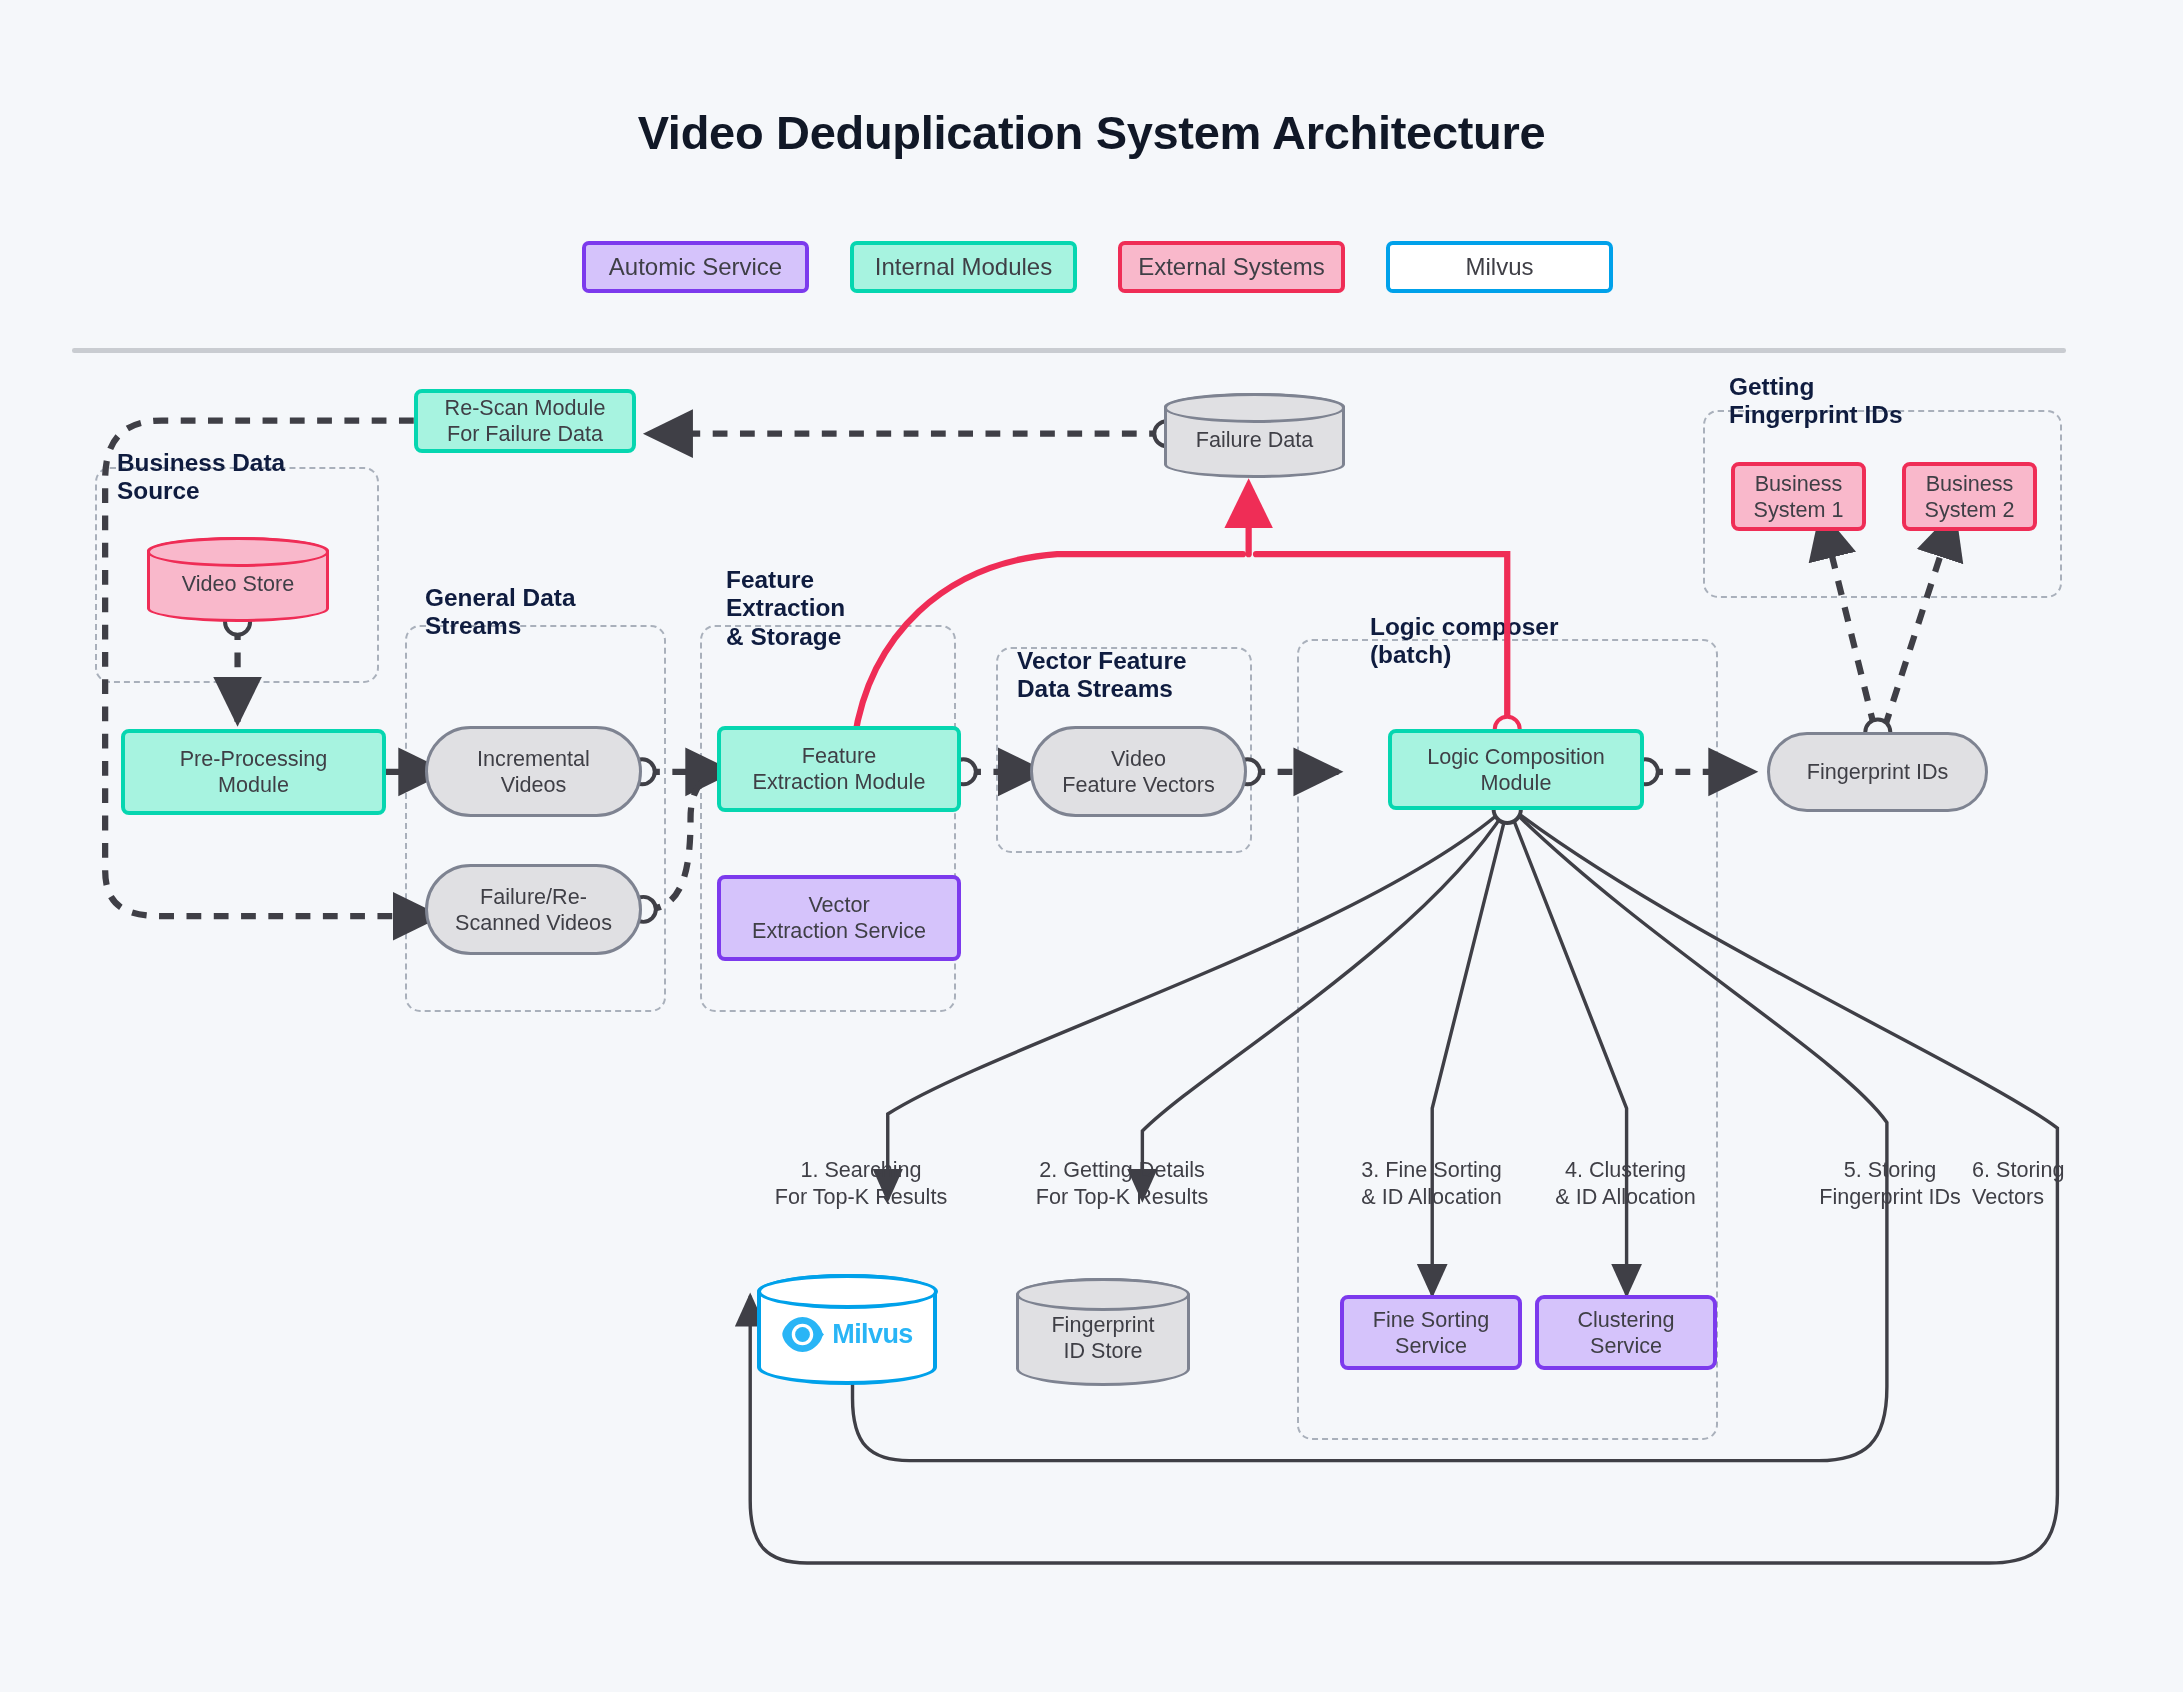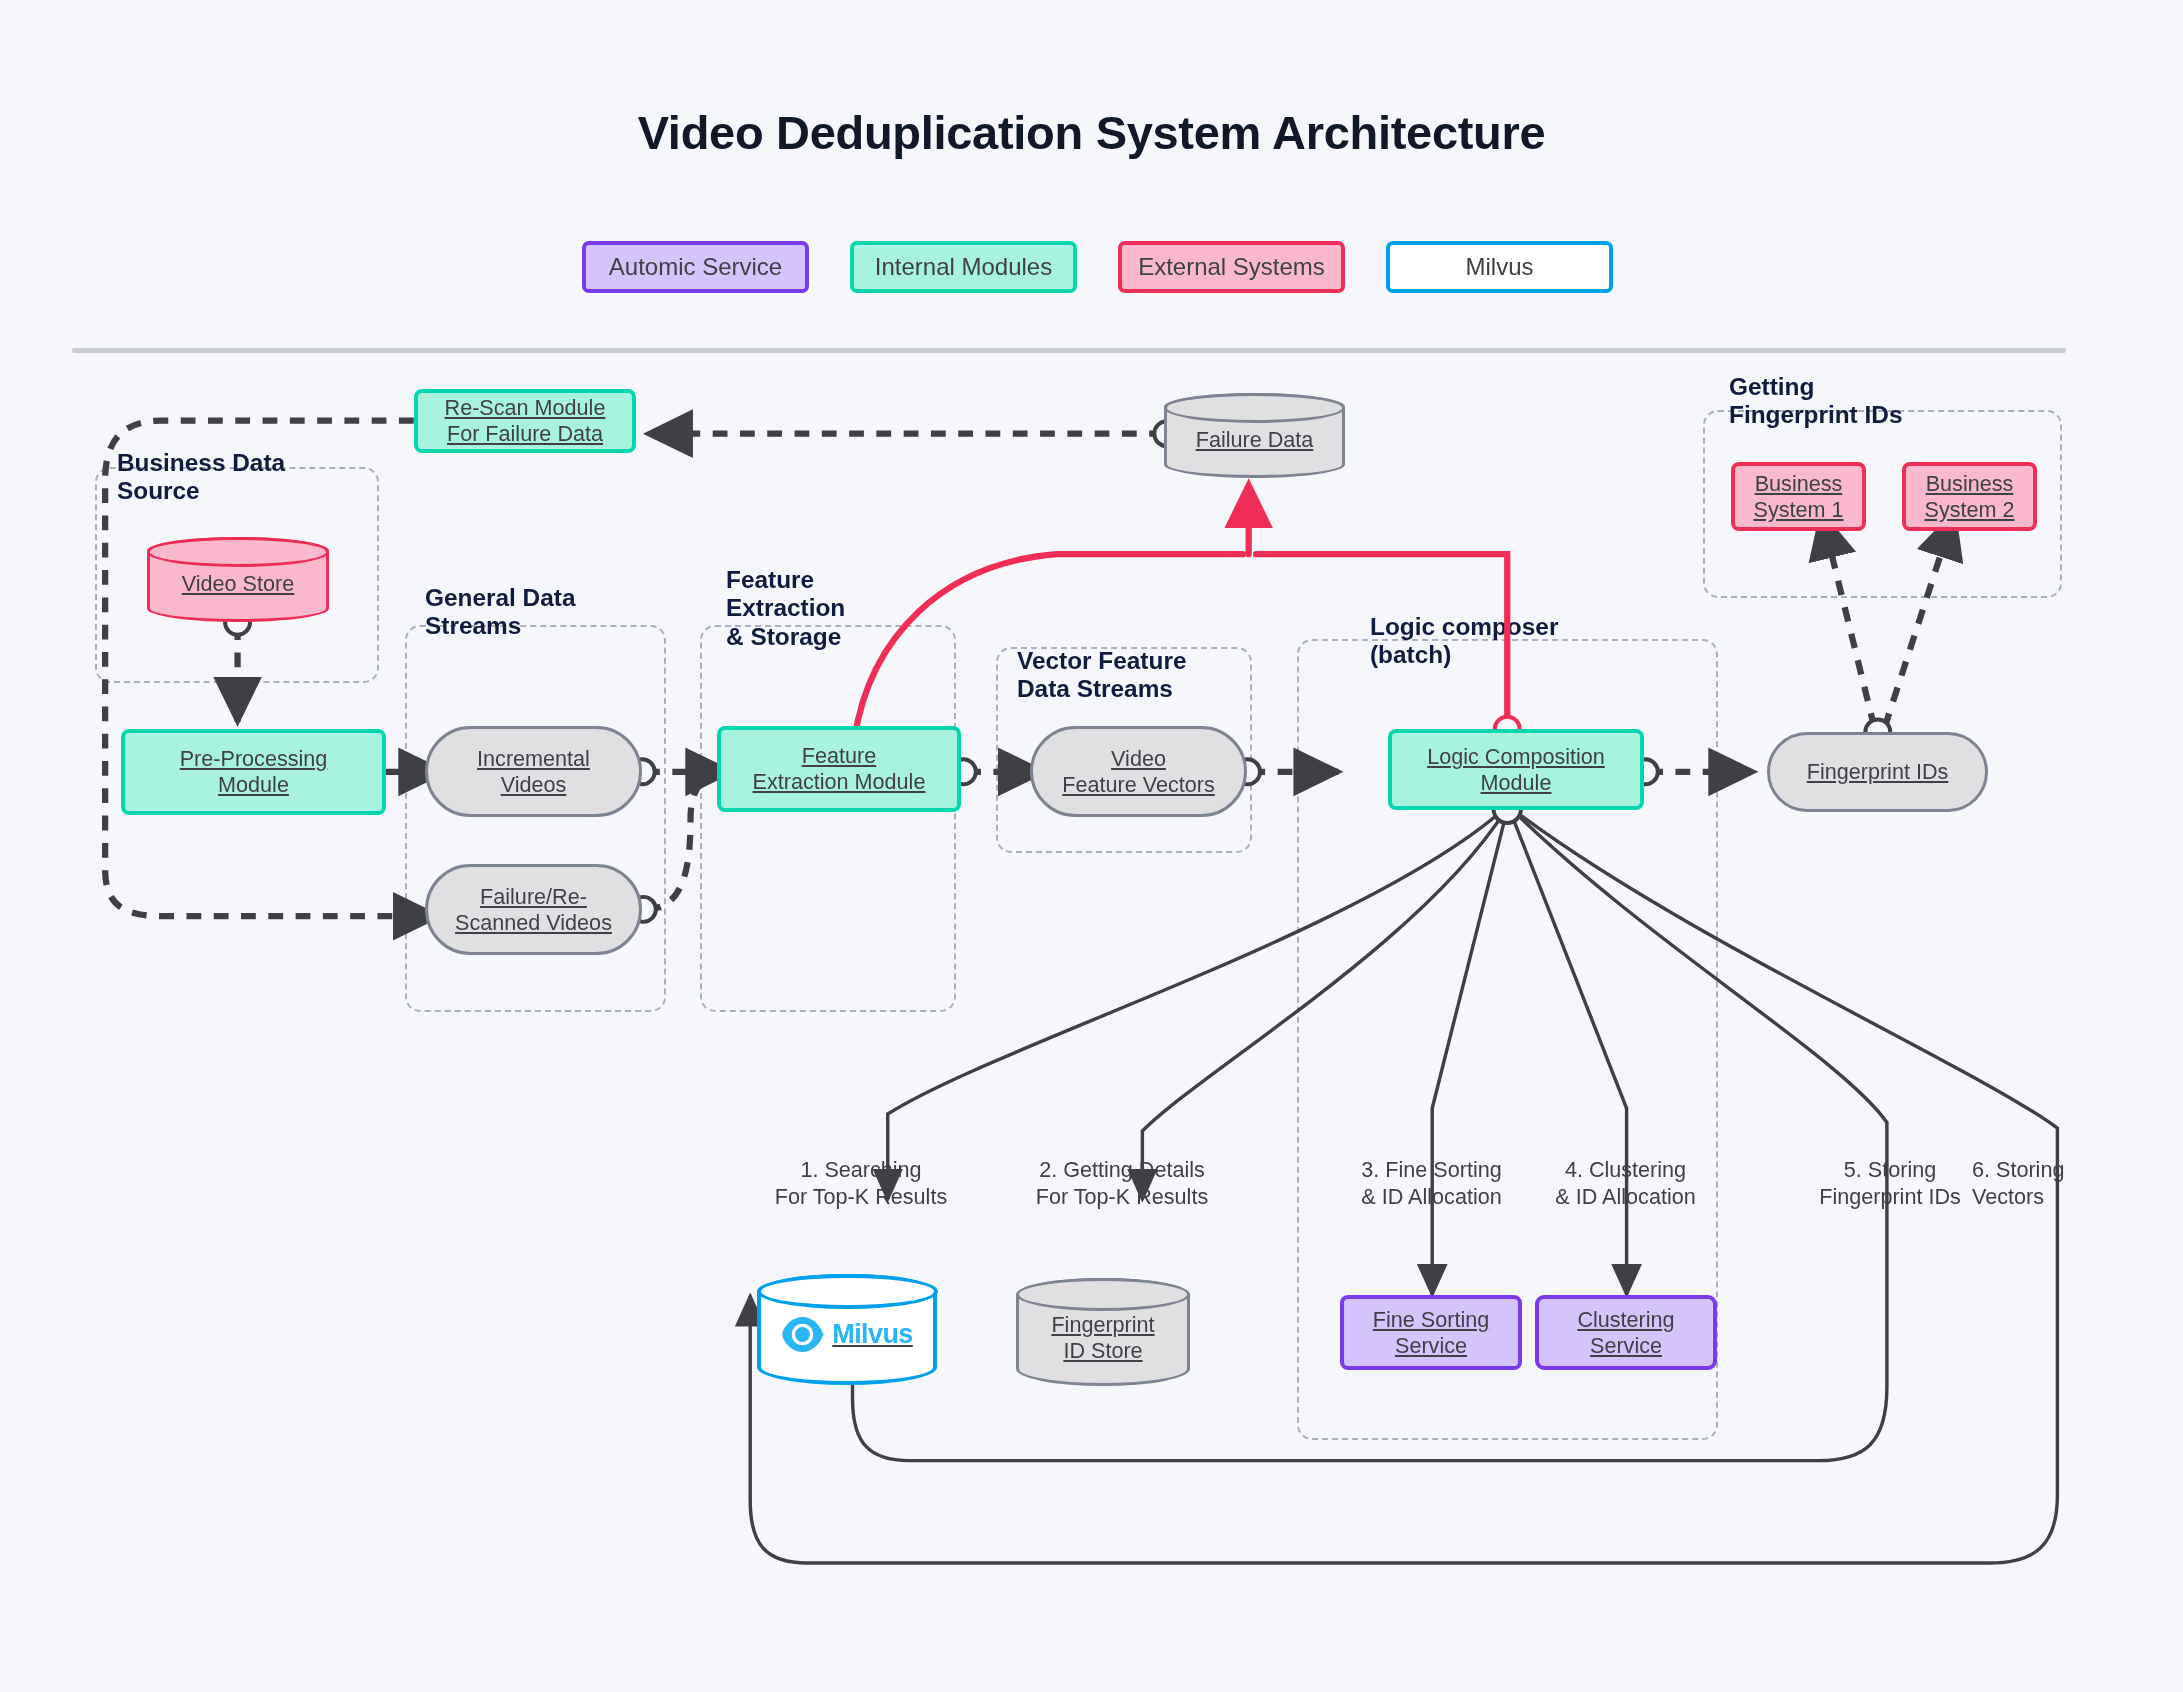--- a/index.html
+++ b/index.html
@@ -90,21 +90,20 @@
     box-sizing: border-box;
     display: flex;
     align-items: center;
     justify-content: center;
     text-align: center;
     font-size: 21.6px;
     color: #3f3f46;
     line-height: 1.2;
     white-space: pre-line;
     z-index: 3;
-    text-decoration: underline;
   }
   .rect {
     border-radius: 8px;
     border-width: 4px;
     border-style: solid;
   }
   .stadium {
     border-radius: 568px;
     border: 3.4px solid #7e8391;
     background: #e0e0e3;
@@ -299,20 +298,24 @@
   <div class="node stadium" style="left:425px; top:864px; width:217px; height:91px;">
     <span>Failure/Re-
 Scanned Videos</span>
   </div>
 
   <div class="node rect" style="left:717px; top:726px; width:244px; height:86px; background:#a7f3e0; border-color:#06d6b0;">
     <span>Feature
 Extraction Module</span>
   </div>
 
+  <div class="node rect" style="left:717px; top:875px; width:244px; height:86px; background:#d5c3fb; border-color:#7c3aed;">
+    <span>Vector
+Extraction Service</span>
+  </div>
 
   <div class="node stadium" style="left:1030px; top:726px; width:217px; height:91px;">
     <span>Video
 Feature Vectors</span>
   </div>
 
   <div class="node cyl" style="left:1164px; top:393px; width:181px; height:85px; background:#e0e0e3; border-color:#7e8391;">
     <div class="cyl-top" style="background:#e0e0e3; border-color:#7e8391;"></div>
     <span style="position:relative; z-index:2; padding-top:9px;">Failure Data</span>
   </div>

